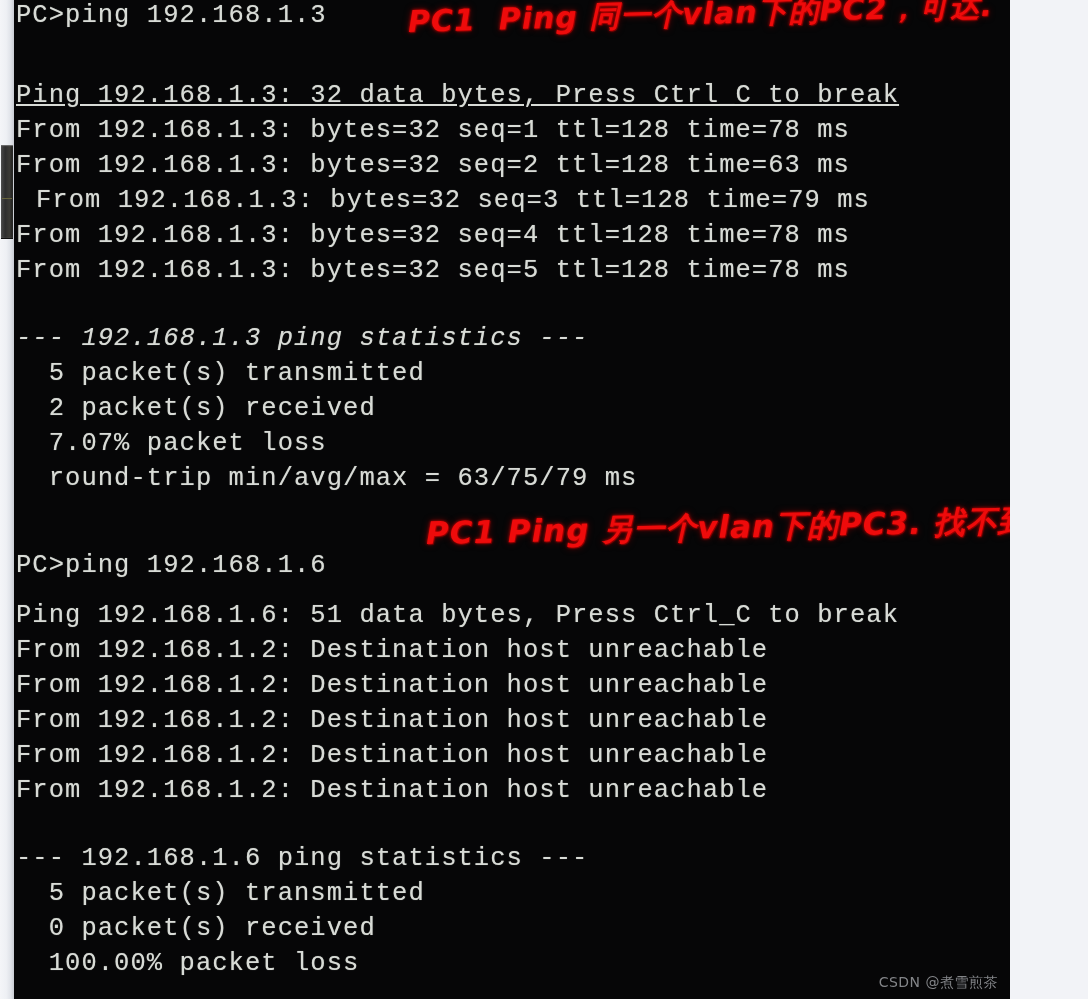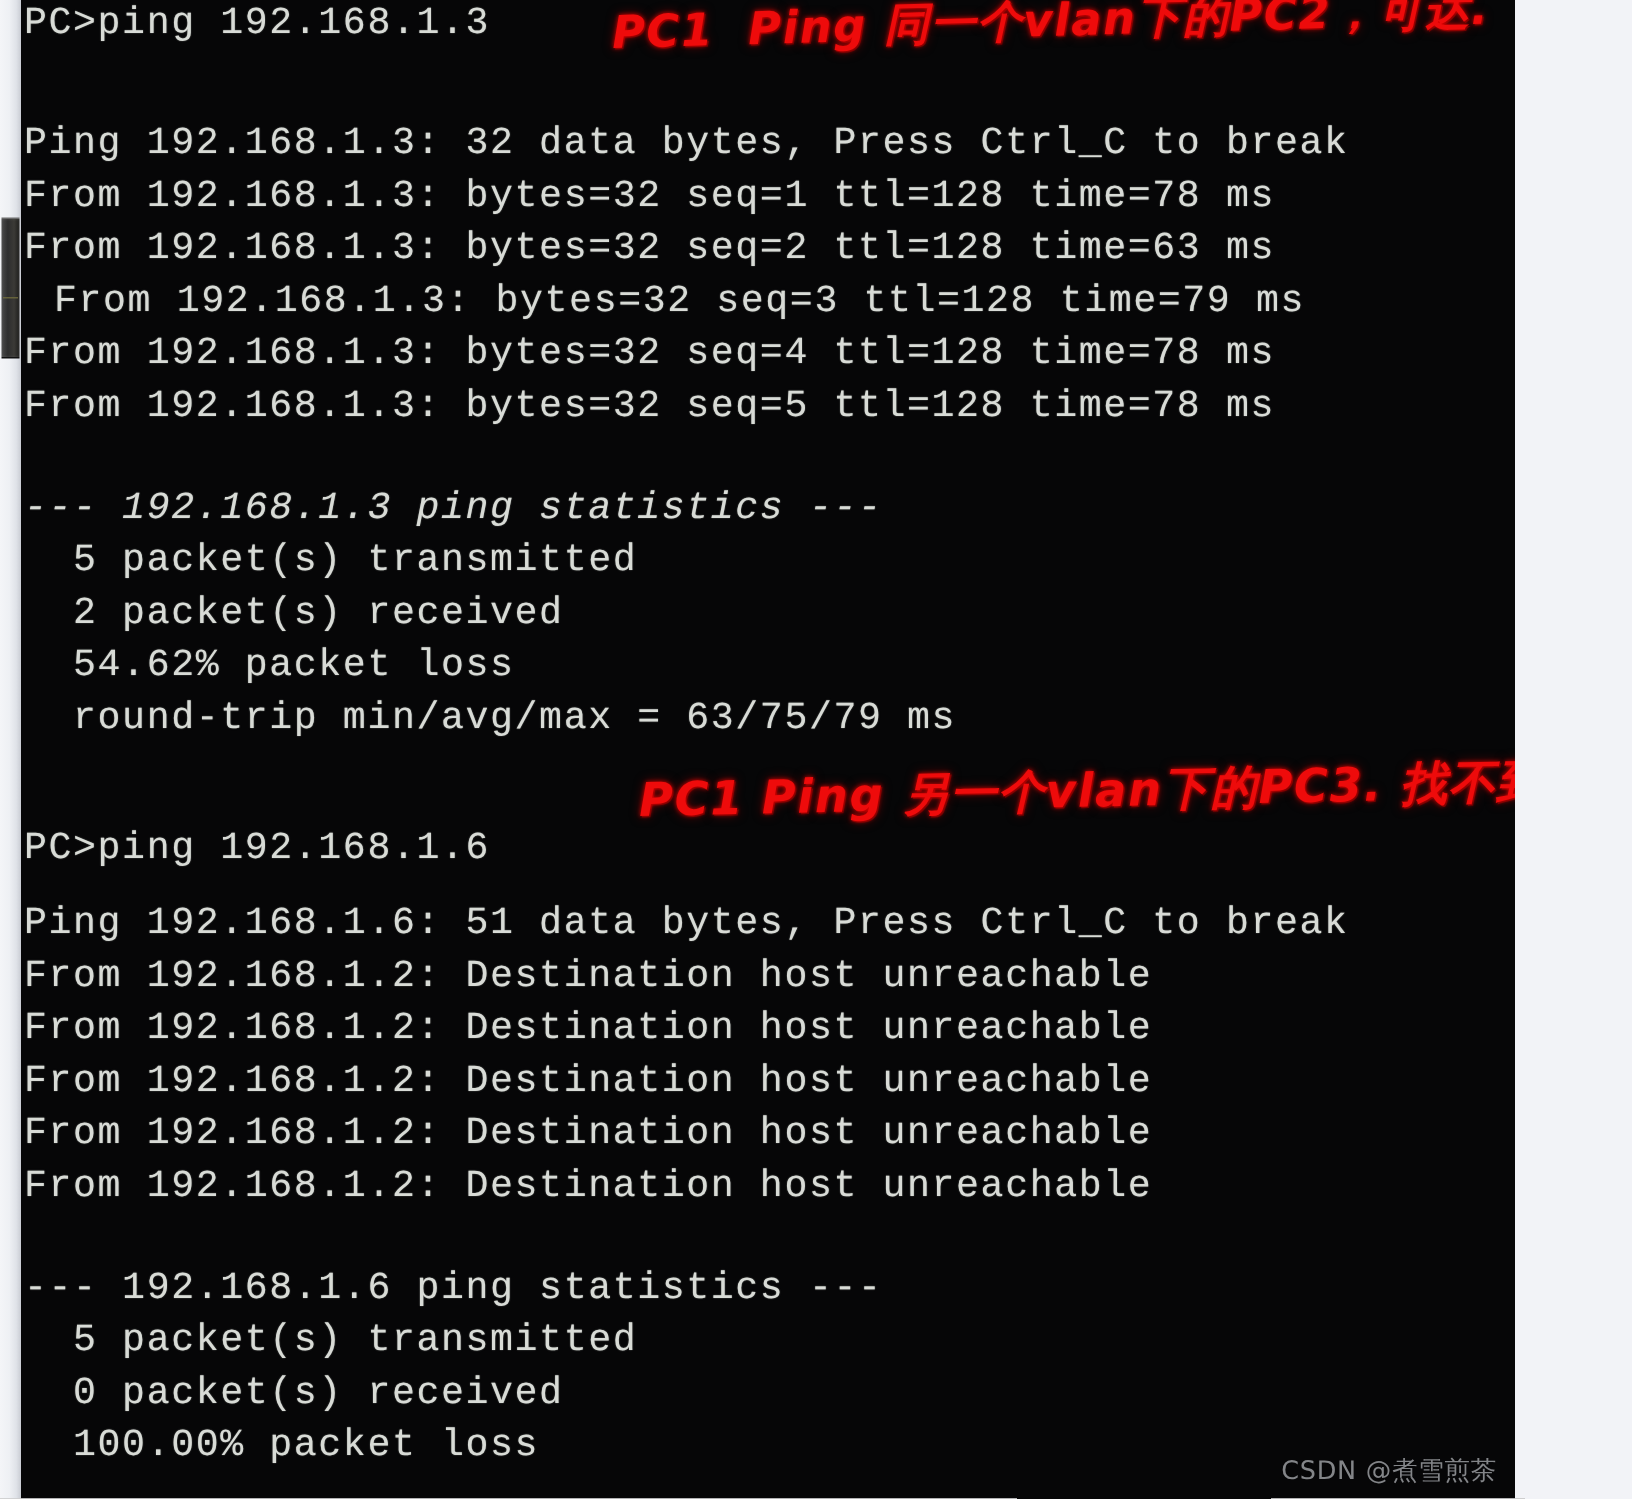--- a/index.html
+++ b/index.html
@@ -109,52 +109,52 @@
     transform: rotate(-1.2deg);
     transform-origin: left center;
   }
 
   
   .watermark {
     position: absolute;
     right: 12px;
     bottom: 7px;
     font-family: "DejaVu Sans", sans-serif;
-    font-size: 17px;
+    font-size: 14px;
     color: #8e9094;
     letter-spacing: .5px;
     opacity: .92;
     white-space: pre;
   }
 </style>
 </head>
 <body>
 
 <div id="screen">
 
   <div class="left-strip">
     <div class="scroll-thumb"></div>
   </div>
 
   <div class="terminal">
     <div class="term-inner">
 
       <div class="line" style="top:-2px;">PC&gt;ping 192.168.1.3</div>
 
-      <div class="line" style="top:78px;">Ping 192.168.1.3: 32 data bytes, Press Ctrl_C to break</div>
+      <div class="line" style="top:78px;text-decoration:underline;">Ping 192.168.1.3: 32 data bytes, Press Ctrl_C to break</div>
       <div class="line" style="top:113px;">From 192.168.1.3: bytes=32 seq=1 ttl=128 time=78 ms</div>
       <div class="line" style="top:148px;text-align:center;">From 192.168.1.3: bytes=32 seq=2 ttl=128 time=63 ms</div>
       <div class="line" style="top:183px;margin-left:20px;">From 192.168.1.3: bytes=32 seq=3 ttl=128 time=79 ms</div>
       <div class="line" style="top:218px;">From 192.168.1.3: bytes=32 seq=4 ttl=128 time=78 ms</div>
       <div class="line" style="top:253px;">From 192.168.1.3: bytes=32 seq=5 ttl=128 time=78 ms</div>
 
       <div class="line" style="top:321px;font-style:italic;">--- 192.168.1.3 ping statistics ---</div>
       <div class="line" style="top:356px;">  5 packet(s) transmitted</div>
       <div class="line" style="top:391px;">  2 packet(s) received</div>
-      <div class="line" style="top:426px;">  54.62% packet loss</div>
+      <div class="line" style="top:426px;">  7.07% packet loss</div>
       <div class="line" style="top:461px;">  round-trip min/avg/max = 63/75/79 ms</div>
 
       <div class="line" style="top:548px;">PC&gt;ping 192.168.1.6</div>
 
       <div class="line" style="top:598px;">Ping 192.168.1.6: 51 data bytes, Press Ctrl_C to break</div>
       <div class="line" style="top:633px;">From 192.168.1.2: Destination host unreachable</div>
       <div class="line" style="top:668px;">From 192.168.1.2: Destination host unreachable</div>
       <div class="line" style="top:703px;">From 192.168.1.2: Destination host unreachable</div>
       <div class="line" style="top:738px;">From 192.168.1.2: Destination host unreachable</div>
       <div class="line" style="top:773px;">From 192.168.1.2: Destination host unreachable</div>

